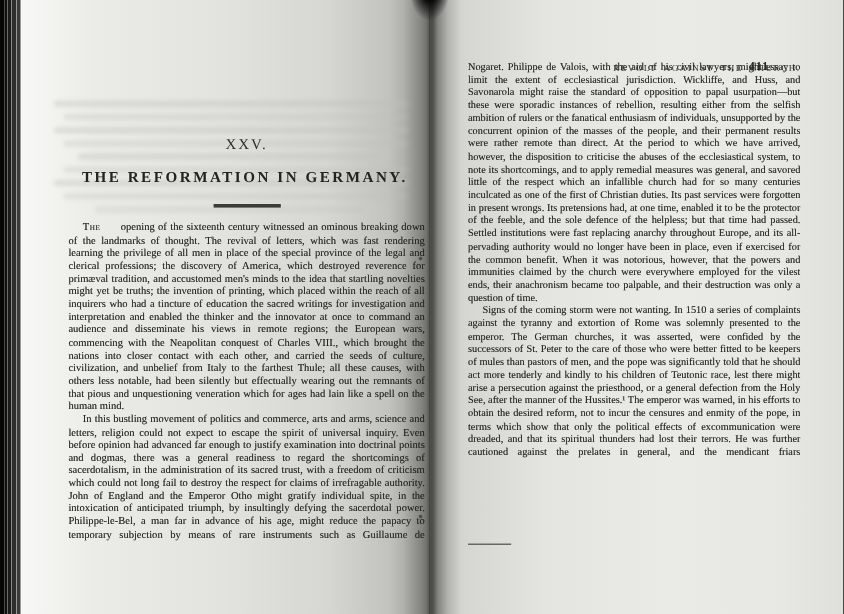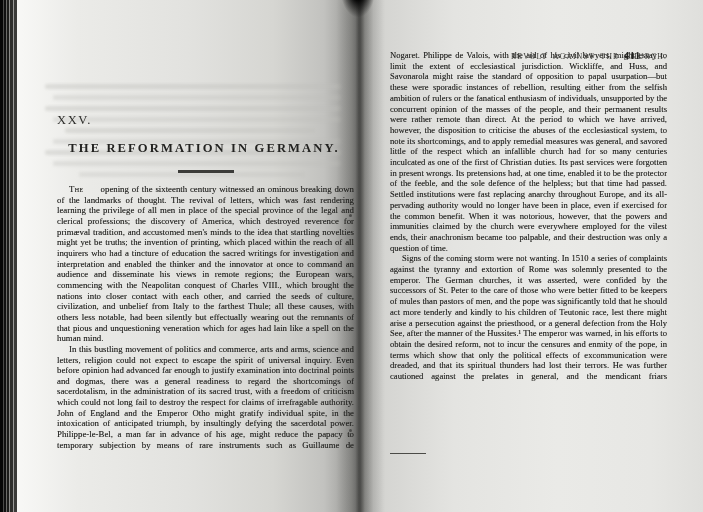--- a/index.html
+++ b/index.html
@@ -49,21 +49,21 @@
   .ghost .gl {
     height:5px; margin-bottom:6px; background:#bdbdb9;
     filter:blur(1.6px); opacity:0.42; border-radius:2px;
   }
   .ghost .gl:nth-child(2n) { width:288px; margin-left:8px; opacity:0.34; }
   .ghost .gl:nth-child(2n+1) { width:296px; }
   .ghost .gl:nth-child(5) { width:250px; margin-left:20px; }
   .ghost .gl:nth-child(9) { width:226px; margin-left:34px; opacity:0.3; }
 
   .chapter-number {
-    position:absolute; left:40px; top:113px; width:297px; text-align:left;
+    position:absolute; left:40px; top:113px; width:297px; text-align:center;
     font-size:12.5px; letter-spacing:1.6px; color:#2d2d2a;
   }
   .chapter-title {
     position:absolute; left:22px; top:141px; width:330px; text-align:center;
     font-size:12.6px; font-weight:bold; letter-spacing:2.1px; color:#232321; white-space:nowrap;
   }
   .title-rule {
     position:absolute; left:161px; top:170px; width:56px; height:2.5px; background:#3c3c39;
   }
   .body-text { position:absolute; }

